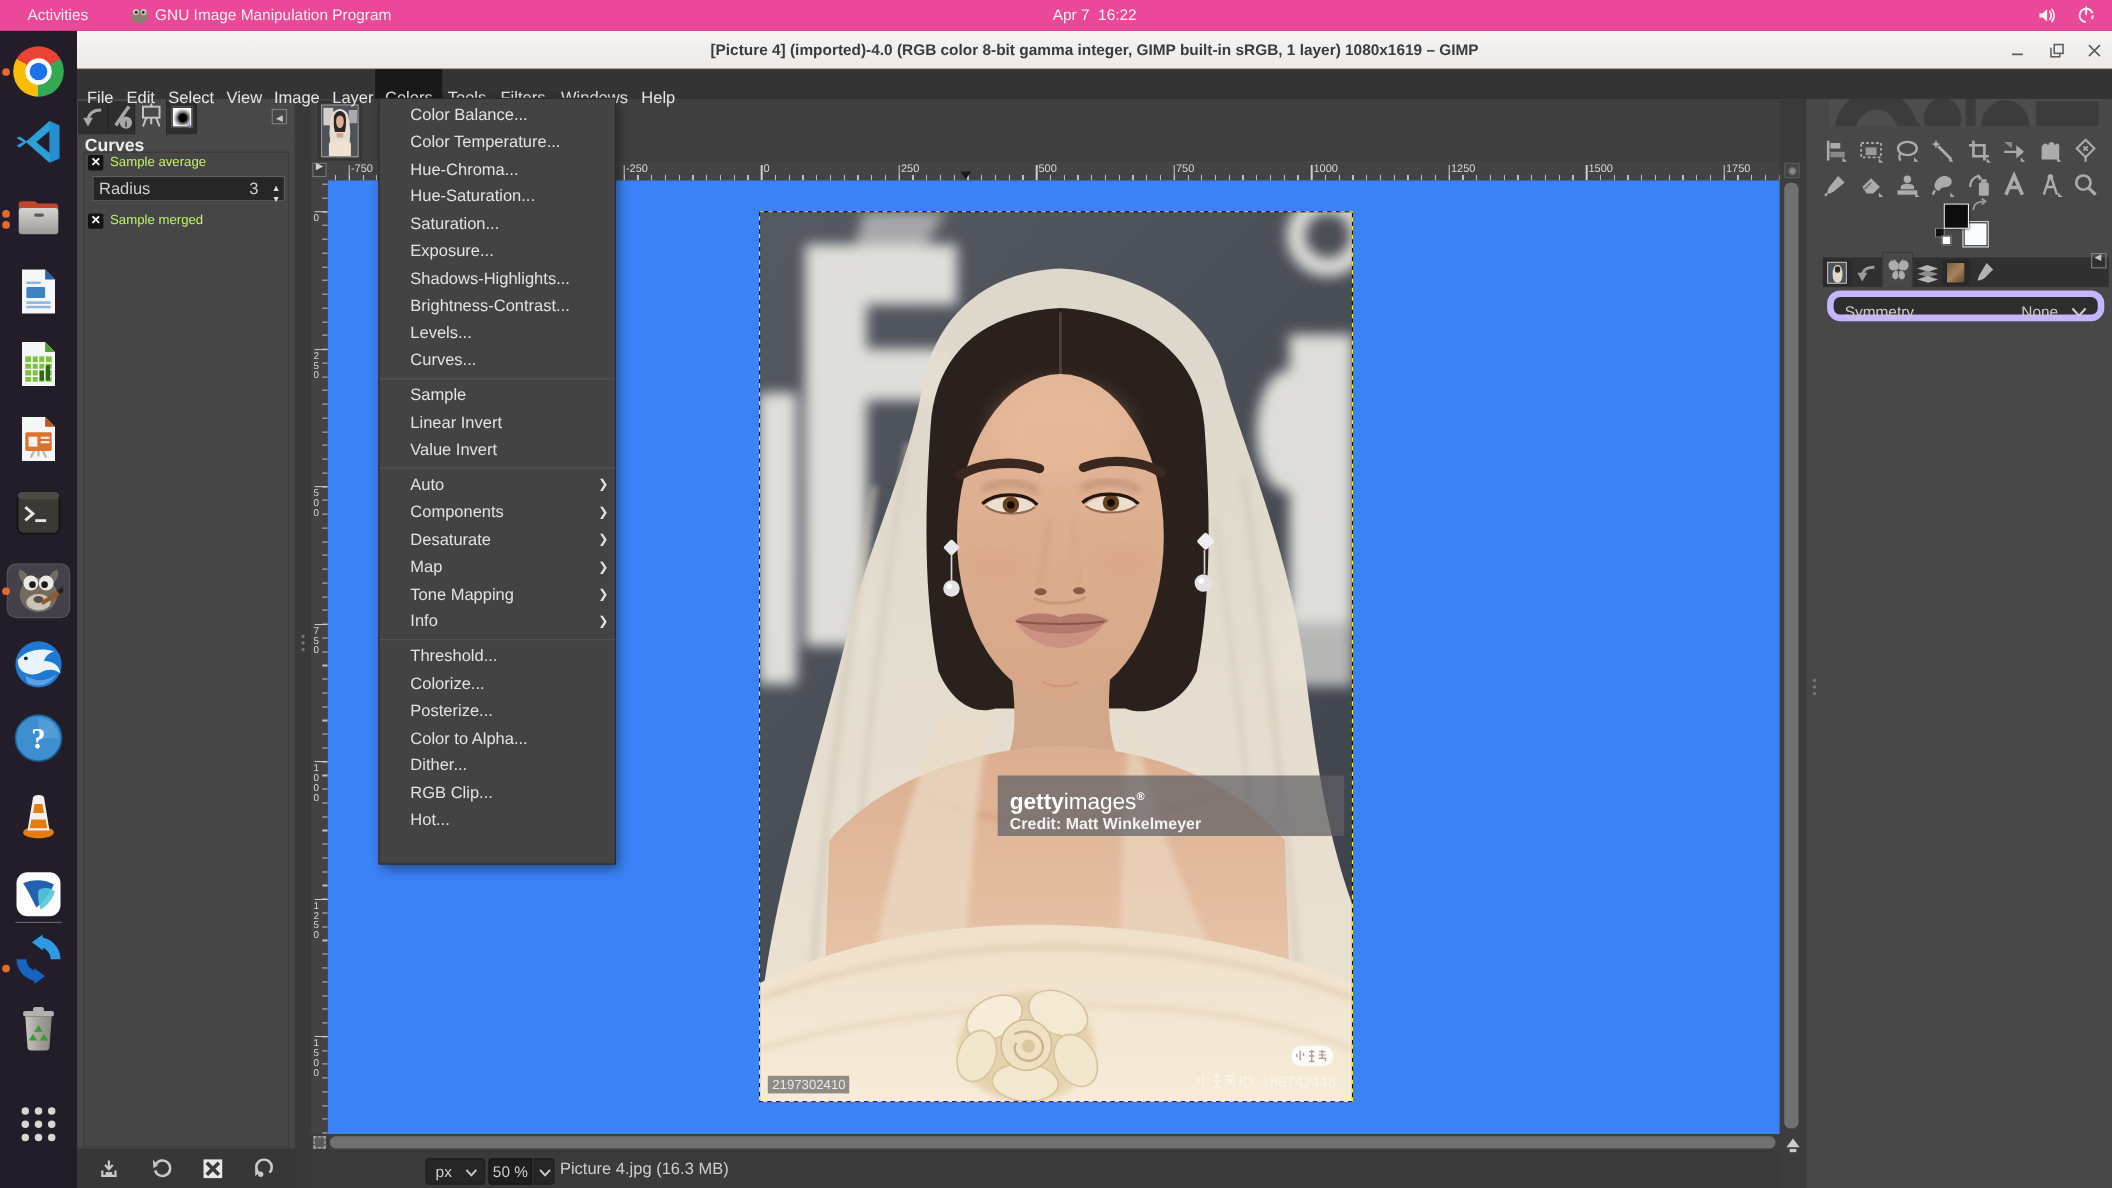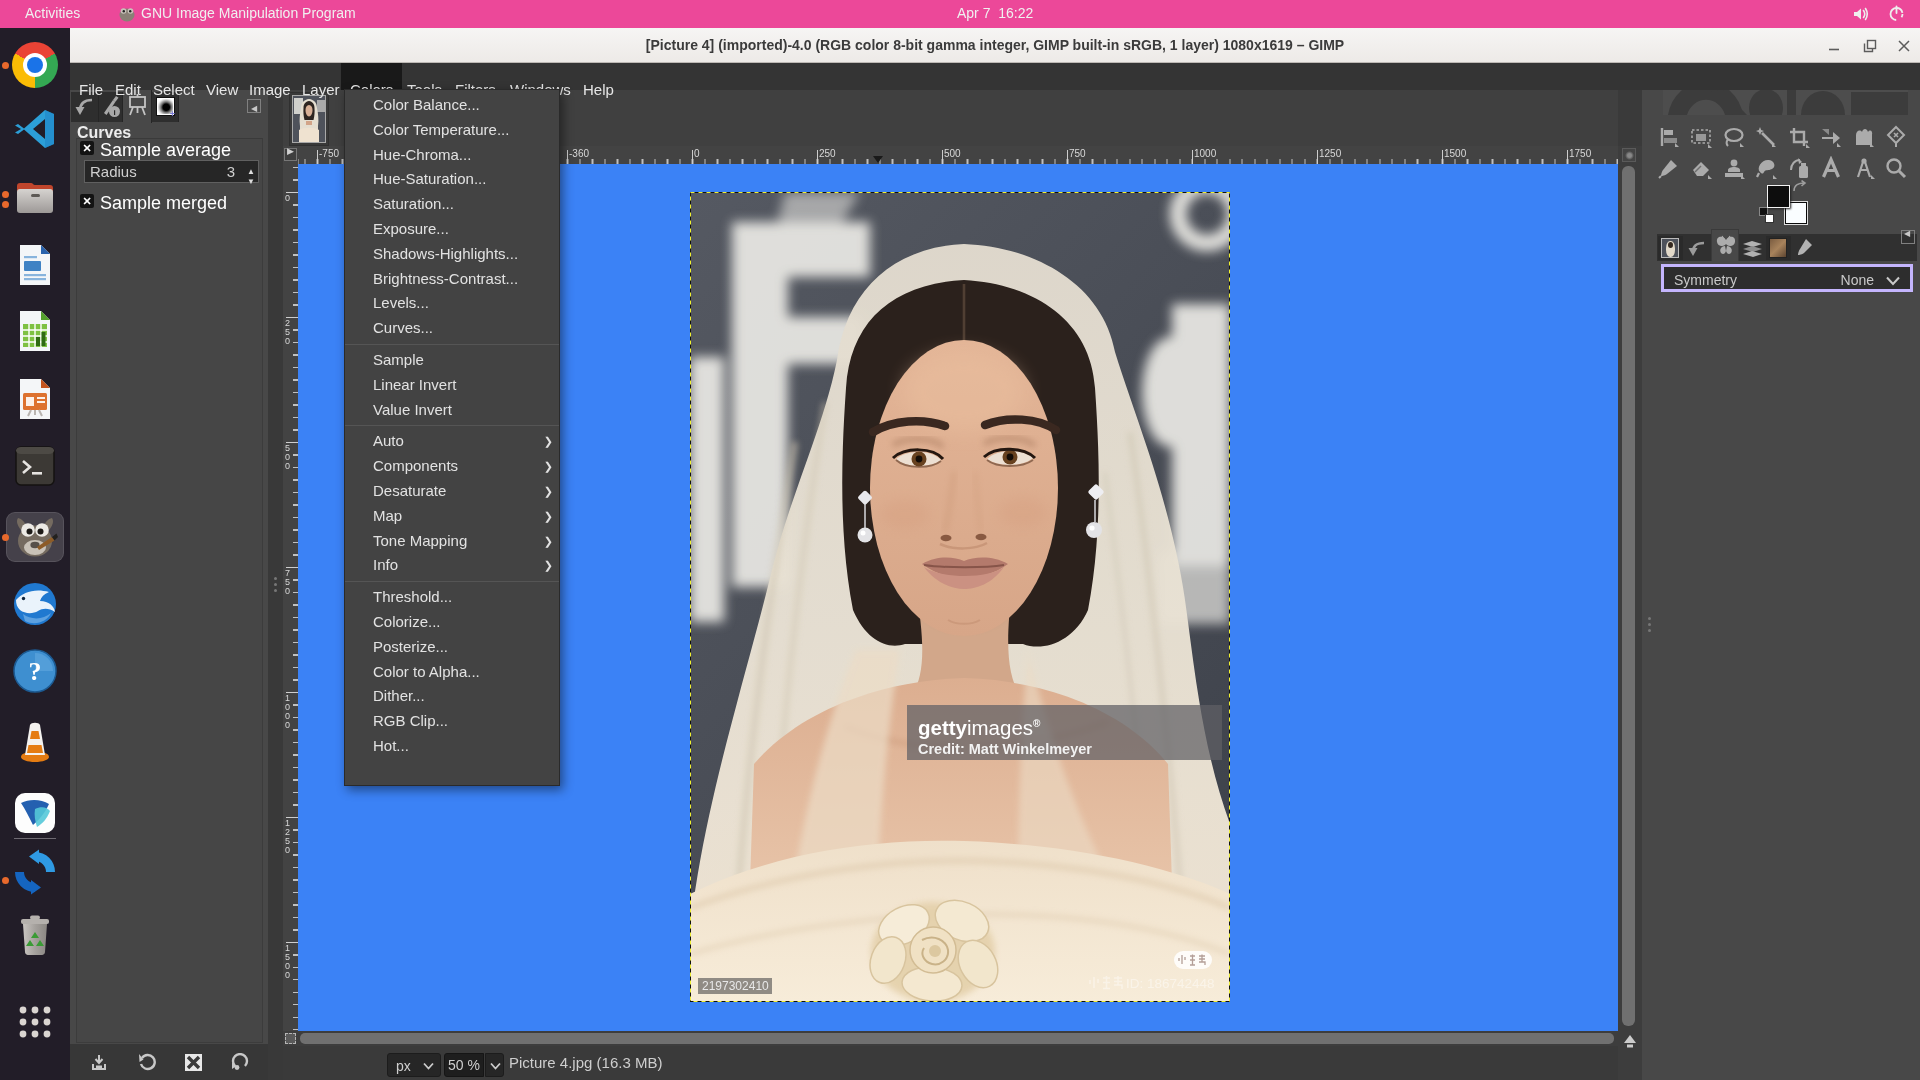--- a/index.html
+++ b/index.html
@@ -19,21 +19,21 @@
   color:#e6e6e6; font-size:15px; z-index:5; }
 .mitem { position:absolute; top:0; height:27px; line-height:27px; padding:13px 9px; }
 .mitem.sel { background:#191919; }
 
 #lpanel { position:absolute; left:70px; top:90px; width:198px; height:990px; background:#484848; }
 #lsplit { position:absolute; left:268px; top:90px; width:15px; height:990px; background:#393939; }
 .ltab { position:absolute; top:2px; height:30px; background:#2e2e2e; border-right:1px solid #252525; z-index:3;}
 .ltab.sel { background:#484848; top:0px; height:33px; }
 .chk { position:absolute; width:14px; height:14px; background:#131313; border-radius:2px;
   color:#fff; font-size:11px; font-weight:bold; text-align:center; line-height:14px; }
-.graytxt { color:#ffffff; font-size:18px; position:absolute; }
+.graytxt { color:#bef264; font-size:12px; position:absolute; }
 
 #tabstrip { position:absolute; left:283px; top:90px; width:1335px; height:56px; background:#404040; }
 #hruler { position:absolute; left:298px; top:146px; width:1320px; height:18px; background:#434343; overflow:hidden; }
 #vruler { position:absolute; left:283px; top:164px; width:15px; height:867px; background:#434343; overflow:hidden; }
 #rcorner { position:absolute; left:283px; top:146px; width:15px; height:18px; background:#434343; }
 #cview { position:absolute; left:298px; top:164px; width:1320px; height:867px; background:#3b82f6; overflow:hidden; }
 #hscroll { position:absolute; left:298px; top:1031px; width:1320px; height:15px; background:#3d3d3d; }
 #hscroll .thumb { position:absolute; left:2px; top:2px; width:1314px; height:11px; background:#707070; border-radius:5px; }
 #qmask { position:absolute; left:283px; top:1031px; width:15px; height:15px; background:#3d3d3d; }
 #statusbar { position:absolute; left:283px; top:1046px; width:1335px; height:34px; background:#3a3a3a; color:#cecece; font-size:15px; }
@@ -334,21 +334,21 @@
 <div id="rcorner">
   <div style="position:absolute;left:1px;top:2px;width:13px;height:13px;border:1px solid #777;background:#3e3e3e">
     <span style="position:absolute;left:2px;top:-3px;color:#d0d0d0;font-size:9px">▶</span>
   </div>
 </div>
 <div id="hruler">
   <div style="position:absolute;left:0;top:13px;width:100%;height:5px;background:repeating-linear-gradient(90deg,#c0c0c0 0 1px,transparent 1px 12.5px);background-position:6.5px 0"></div>
   <div style="position:absolute;left:0;top:4px;width:100%;height:14px;background:repeating-linear-gradient(90deg,#cdcdcd 0 1px,transparent 1px 125px);background-position:19px 0"></div>
   <span class="ruler-lbl" style="left:21px;top:2px">-750</span>
   <span class="ruler-lbl" style="left:146px;top:2px">-500</span>
-  <span class="ruler-lbl" style="left:271px;top:2px">-360</span>
+  <span class="ruler-lbl" style="left:271px;top:2px">-250</span>
   <span class="ruler-lbl" style="left:396px;top:2px">0</span>
   <span class="ruler-lbl" style="left:521px;top:2px">250</span>
   <span class="ruler-lbl" style="left:646px;top:2px">500</span>
   <span class="ruler-lbl" style="left:771px;top:2px">750</span>
   <span class="ruler-lbl" style="left:896px;top:2px">1000</span>
   <span class="ruler-lbl" style="left:1021px;top:2px">1250</span>
   <span class="ruler-lbl" style="left:1146px;top:2px">1500</span>
   <span class="ruler-lbl" style="left:1271px;top:2px">1750</span>
   <div style="position:absolute;left:575px;top:10px;width:0;height:0;border-left:5px solid transparent;border-right:5px solid transparent;border-top:7px solid #1a1a1a"></div>
 </div>
@@ -690,21 +690,21 @@
         <path d="M14,3 L20,9 L12,17 C9,19 6,19 6,19 C6,19 6,16 8,13 Z" fill="#b2b2b2"></path>
       </svg>
   </div>
   <div style="position:absolute;left:259px;top:140px;width:14px;height:14px;border:1px solid #808080">
       <span style="position:absolute;left:2px;top:-2px;color:#c8c8c8;font-size:8px">◀</span>
     </div>
   <div style="position:absolute;left:6px;top:527px;width:3px;height:3px;border-radius:50%;background:#777"></div>
   <div style="position:absolute;left:6px;top:533px;width:3px;height:3px;border-radius:50%;background:#777"></div>
   <div style="position:absolute;left:6px;top:539px;width:3px;height:3px;border-radius:50%;background:#777"></div>
 
-  <div style="position:absolute;left:19px;top:174px;width:252px;height:28px;background:#2d2d2d;border:3px solid #c4b5fd;border-radius:0;color:#c9c9c9;font-size:14px;line-height:26px">
+  <div style="position:absolute;left:19px;top:174px;width:252px;height:28px;background:#2d2d2d;border:6px solid #c4b5fd;border-radius:12px;color:#c9c9c9;font-size:14px;line-height:26px">
     <span style="padding-left:10px">Symmetry</span>
     <span style="position:absolute;right:36px">None</span>
     <svg style="position:absolute;right:10px;top:9px" width="14" height="10" viewBox="0 0 14 10">
         <path d="M1,1.5 L7,8 L13,1.5" stroke="#c9c9c9" stroke-width="2" fill="none"></path>
       </svg>
   </div>
 </div>
 
 <div id="menupop">
   <div style="height:3px"></div>

